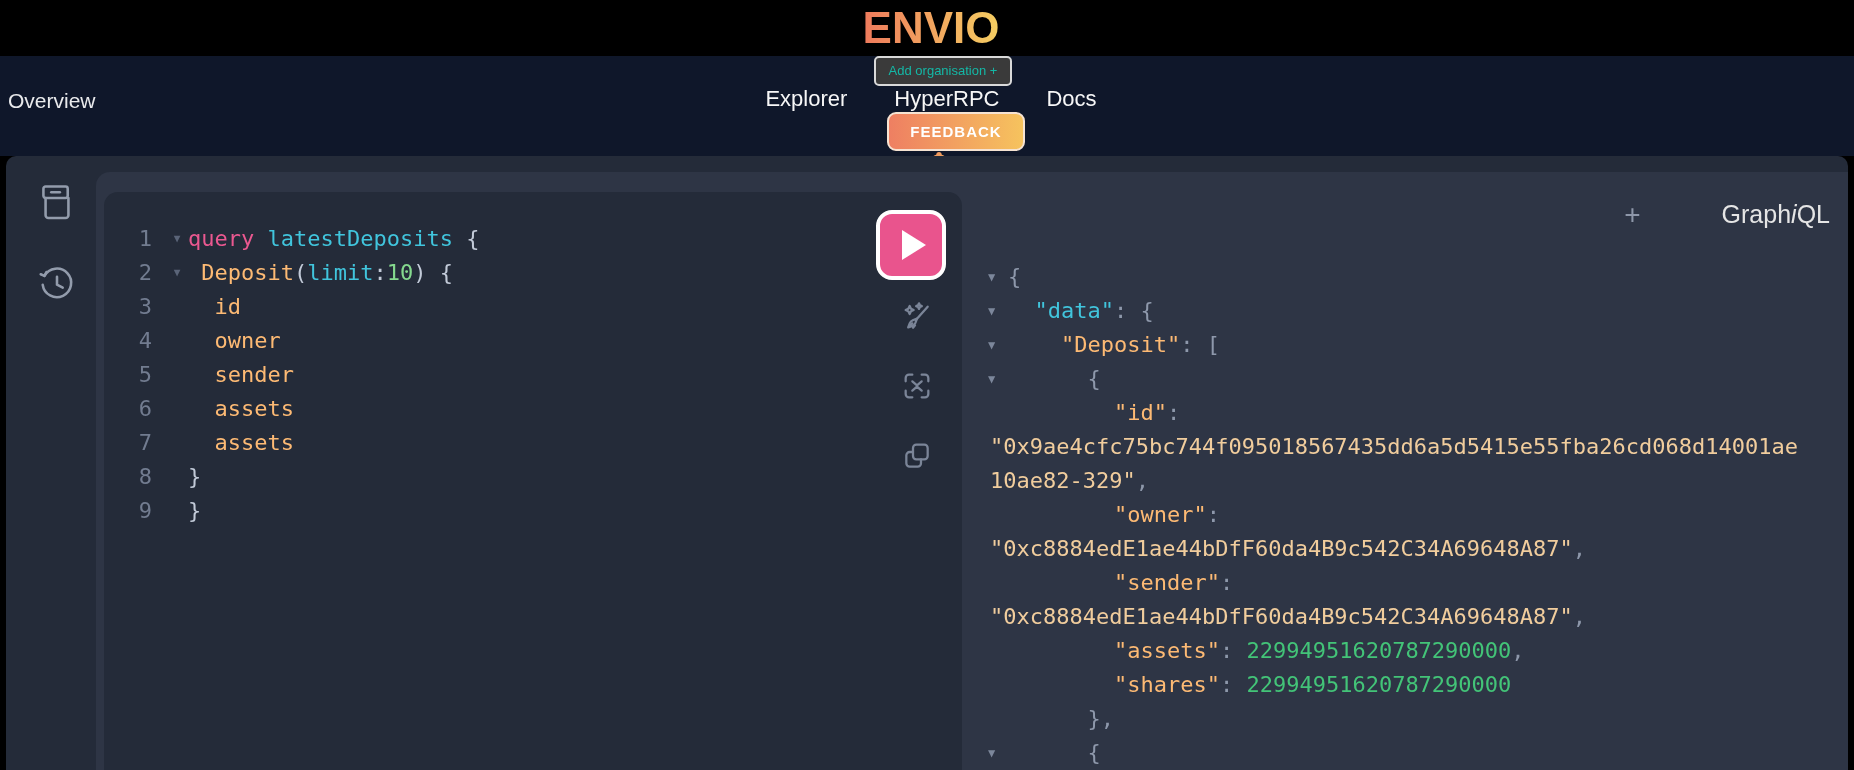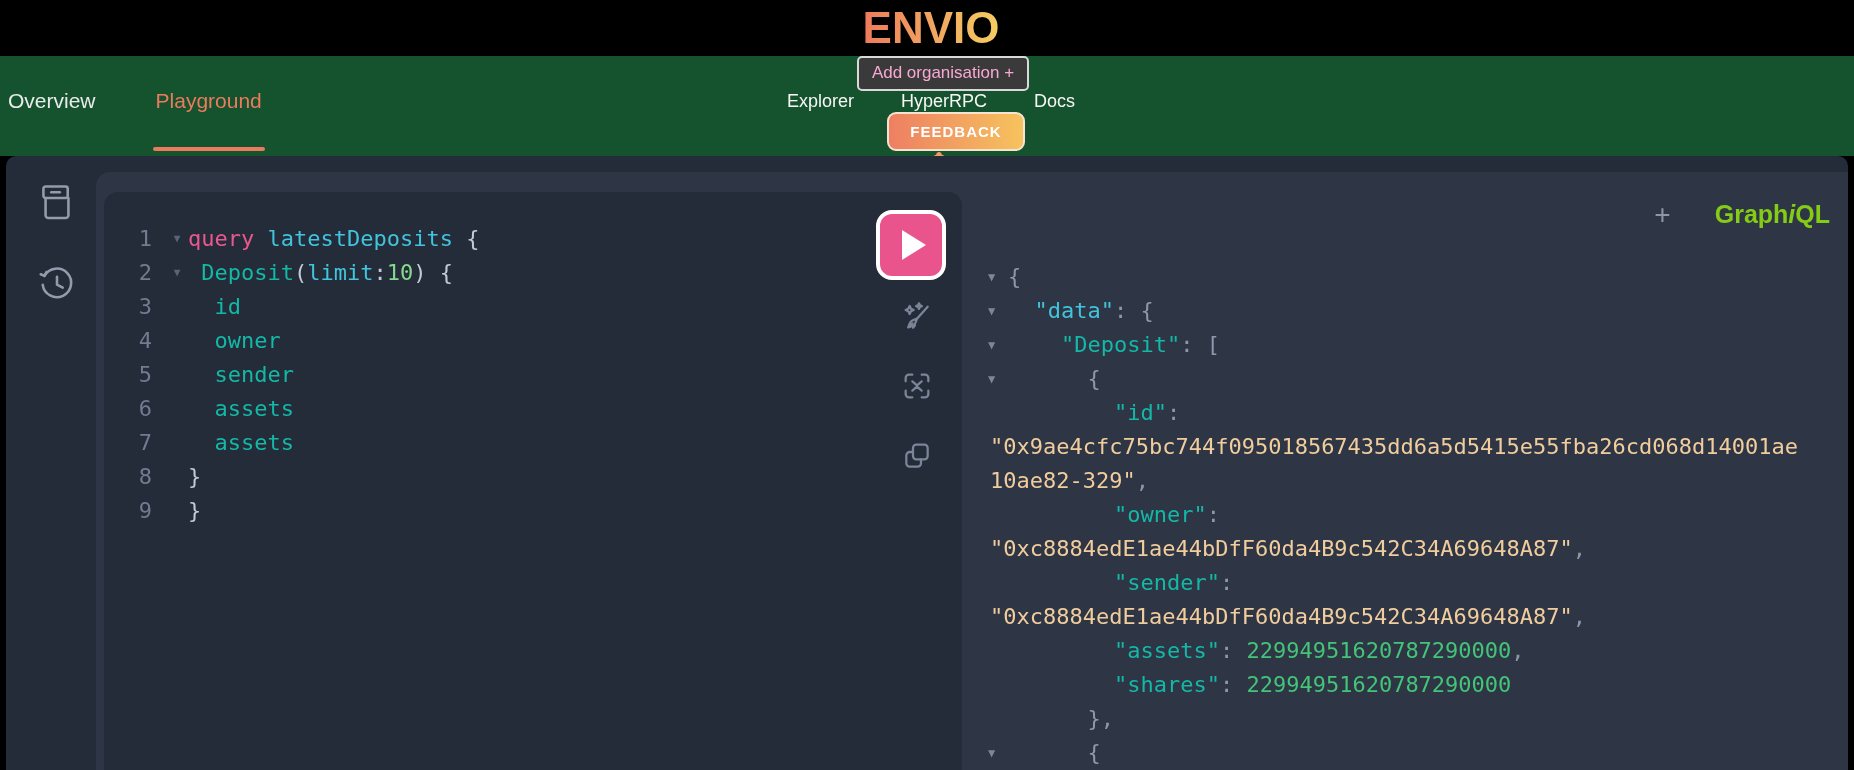--- a/index.html
+++ b/index.html
@@ -4,31 +4,31 @@
 <style>
   * { margin:0; padding:0; box-sizing:border-box; }
   html,body { width:1854px; height:770px; overflow:hidden; background:#000; font-family:"Liberation Sans", sans-serif; }
 
   
   .header { height:56px; display:flex; align-items:center; padding:0 0 0 8px; background:#000;flex-direction:column; }
   .logo { font-size:44px; font-weight:800; letter-spacing:0px; line-height:56px;
           background:linear-gradient(90deg,#ee7a5c 0%,#f5ce62 100%);
           -webkit-background-clip:text; background-clip:text; color:transparent; }
   .add-org { margin-left:24px; background:#3a3a3a; border:2px solid #d9d9d9; border-radius:5px;
-             color:#f9a8d4; font-size:17px; padding:5px 13px 6px; cursor:pointer; font-family:inherit; }
+             color:#14b8a6; font-size:13px; padding:5px 13px 6px; cursor:pointer; font-family:inherit; }
   .header-spacer { flex:1; }
   .nav { display:flex; align-items:center; gap:47px; }
-  .nav a { color:#f7f7f7; font-size:18px; text-decoration:none; }
+  .nav a { color:#f7f7f7; font-size:22px; text-decoration:none; }
   .feedback-btn { margin-left:50px; background:linear-gradient(90deg,#ee7f62,#f6c35e);
                   border:2px solid #f6e3d2; border-radius:9px; color:#fff; font-weight:bold;
                   font-size:15px; letter-spacing:1px; padding:9px 21px; cursor:pointer; font-family:inherit; }
   .bell-wrap { margin:0 12px 0 28px; width:30px; height:34px; }
 
   
-  .tabbar { height:100px; background:#14532d; display:flex; padding-left:8px; }
+  .tabbar { height:100px; background:#0f172a; display:flex; padding-left:8px; }
   .tab { position:relative; padding-top:33px; font-size:21px; color:#e9eaec; cursor:pointer; }
   .tab + .tab { margin-left:60px; }
   .tab.active { color:#ec7b5e; }
   .tab.active::after { content:""; position:absolute; left:-3px; right:-3px; top:91px; height:4px;
                        background:#ec7a5c; border-radius:3px; }
 
   
   .main-panel { position:absolute; top:156px; left:6px; right:6px; bottom:0;
                 background:#242b39; border-radius:10px 10px 0 0; overflow:hidden; }
   .sidebar-icon { position:absolute; left:31px; width:40px; height:40px; cursor:pointer;
@@ -45,42 +45,42 @@
   .code-pre { position:absolute; top:30px; left:0; right:0; font-family:"DejaVu Sans Mono", monospace;
               font-size:22px; }
   .row { display:flex; height:34px; line-height:34px; white-space:pre; }
   .num  { width:62px; text-align:right; padding-right:14px; color:#727c90; }
   #editor-lines .fold { width:22px; text-align:center; font-size:11px; color:#5a6478; cursor:pointer; }
   #response-lines .fold { width:20px; text-align:left; font-size:12px; color:#7c879b; cursor:pointer; }
   .wrap .code { padding-left:2px; }
 
   .c-kw   { color:#ea5890; }
   .c-def  { color:#41c5dd; }
-  .c-prop { color:#14b8a6;text-align:center; }
+  .c-prop { color:#fdba74;text-align:center; }
   .c-numg { color:#85d98e;text-align:center; }
   .c-pun  { color:#c2cad8; }
   .c-p    { color:#8e98ab; }
   .c-str  { color:#f1cd9d; }
   .c-num  { color:#43c478; }
 
   
   .play-btn { position:absolute; top:18px; right:16px; width:70px; height:70px;
               background:#e9548d; border:4px solid #fff; border-radius:16px; cursor:pointer;
               display:flex; align-items:center; justify-content:center; }
   .play-tri { width:0; height:0; border-left:24px solid #fff; border-top:15px solid transparent;
               border-bottom:15px solid transparent; margin-left:5px; }
   .tool-icon { position:absolute; right:29px; width:32px; height:32px; cursor:pointer; color:#7b8598; }
   .tool-icon.prettify { top:108px; }
   .tool-icon.merge    { top:178px; }
   .tool-icon.copy     { top:248px; }
 
   
   .gql-logo-row { position:absolute; top:28px; right:18px; display:flex; align-items:center; gap:44px; }
   .gql-plus { font-size:28px; color:#8e97a9; cursor:pointer; line-height:28px; }
-  .gql-logo { font-size:25px; font-weight:bold; color:#84cc16; }
+  .gql-logo { font-size:25px; font-weight:normal; color:#e5e5e5;margin-left:37px; }
   .gql-logo i { font-style:italic; }
   .response-pre { position:absolute; left:892px; top:88px; right:4px;
                   font-family:"DejaVu Sans Mono", monospace; font-size:22px; }
 </style>
 </head>
 <body>
 
 <div class="header">
   <div class="logo">ENVIO</div>
   <button class="add-org">Add organisation +</button>
@@ -100,21 +100,20 @@
         </linearGradient>
       </defs>
       <path fill="url(#bellg)" d="M15 1c1.6 0 2.8 1.2 2.8 2.7 3.9 1.2 6.5 4.6 6.5 8.9 0 6.5 1.6 9.5 3.2 11.2.6.7.2 1.9-.8 1.9H3.3c-1 0-1.4-1.2-.8-1.9 1.6-1.7 3.2-4.7 3.2-11.2 0-4.3 2.6-7.7 6.5-8.9C12.2 2.2 13.4 1 15 1z"></path>
       <ellipse fill="url(#bellg)" cx="15" cy="29.5" rx="4.2" ry="2.6"></ellipse>
     </svg>
   </div>
 </div>
 
 <div class="tabbar">
   <div class="tab">Overview</div>
-  <div class="tab active">Playground</div>
 </div>
 
 <div class="main-panel">
 
   <div class="sidebar-icon docs">
     <svg width="40" height="40" viewBox="0 0 26 28" fill="none" stroke="currentColor" stroke-width="1.8" stroke-linecap="round" stroke-linejoin="round">
       <rect x="3.5" y="2.5" width="17" height="8" rx="1.5"></rect>
       <path d="M5 10.5v12a2 2 0 0 0 2 2h12a2 2 0 0 0 2-2v-12"></path>
       <line x1="9" y1="6.5" x2="15" y2="6.5"></line>
     </svg>

